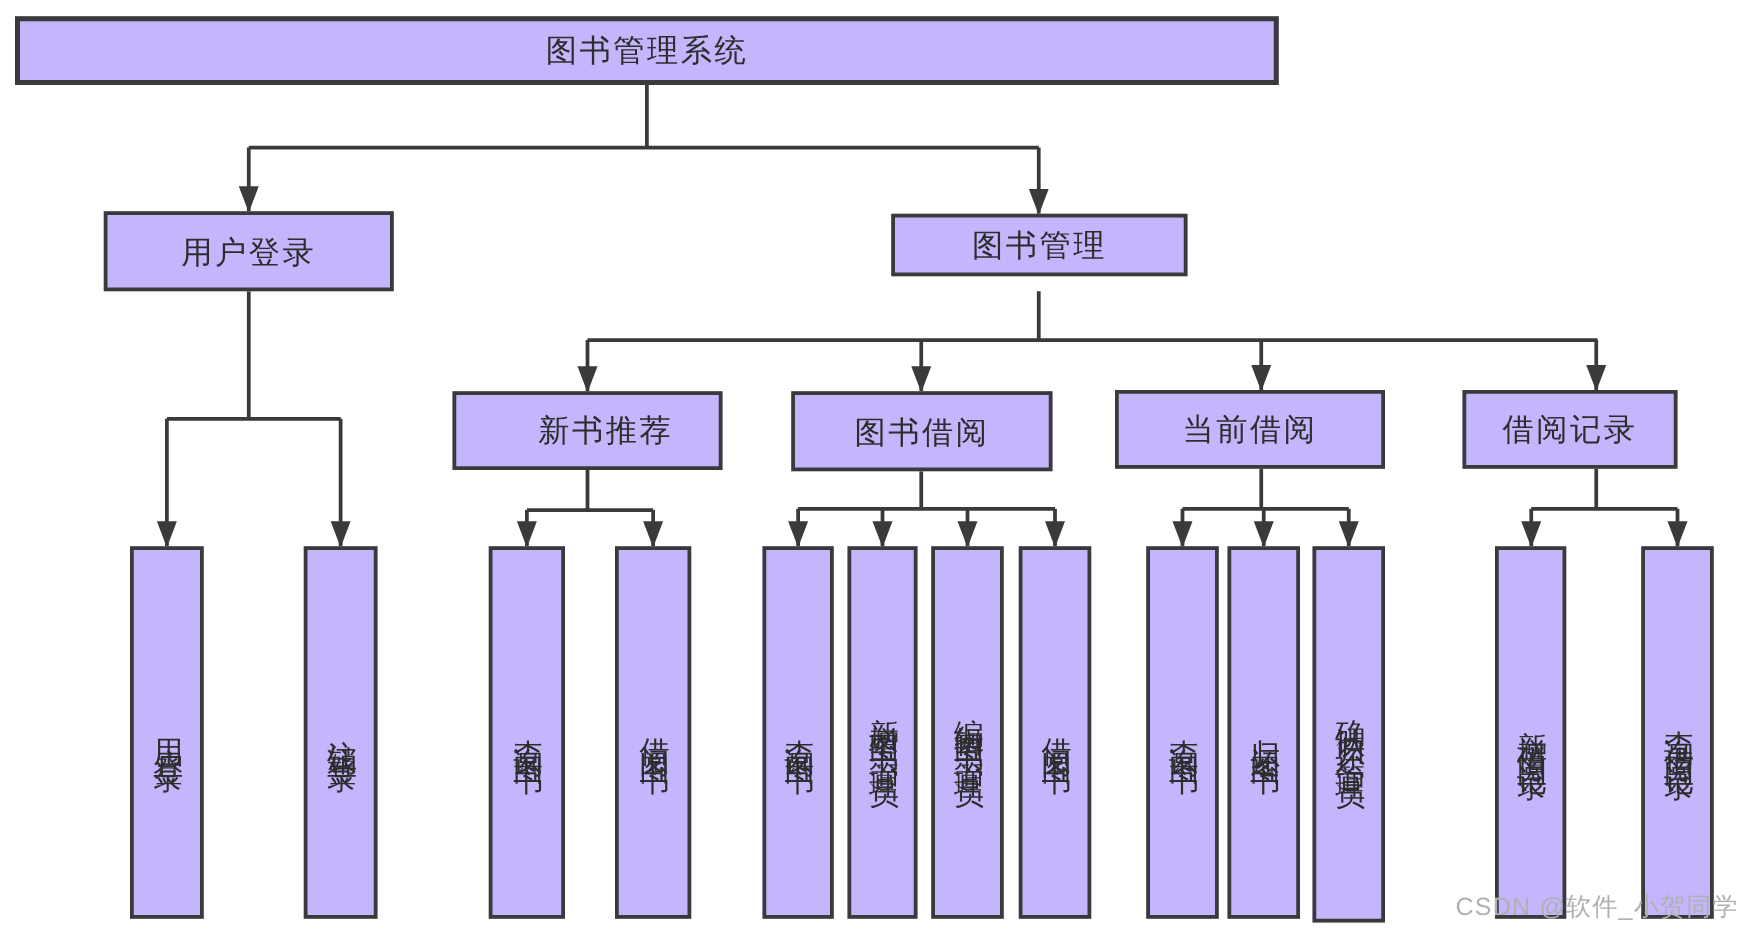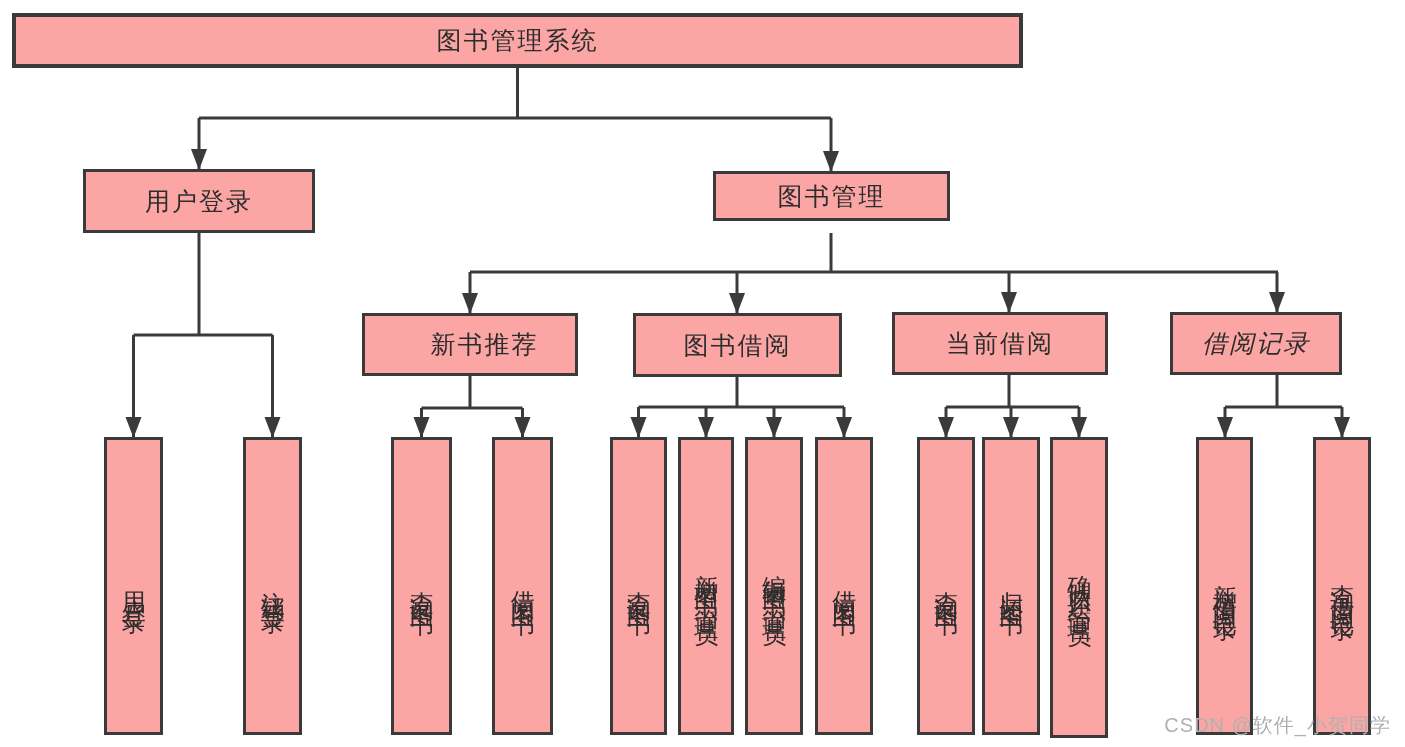--- a/index.html
+++ b/index.html
@@ -12,21 +12,21 @@
     overflow: hidden;
   }
   #wires {
     position: absolute;
     left: 0; top: 0;
     pointer-events: none;
   }
   .node {
     position: absolute;
     box-sizing: border-box;
-    background: #fca5a5;
+    background: #c4b5fd;
     border: 3px solid #3a3a3a;
     display: flex;
     align-items: center;
     justify-content: center;
     color: #2d2d2d;
     z-index: 1;
   }
   .node.root { border-width: 4px; }
   .node.h .label {
     font-size: 25px;
@@ -111,21 +111,21 @@
 
   <div class="node h" style="left:362px; top:313px; width:216px; height:63px;padding-left:29px;">
     <span class="label">新书推荐</span>
   </div>
   <div class="node h" style="left:633px; top:313px; width:209px; height:64px;align-items:center;">
     <span class="label">图书借阅</span>
   </div>
   <div class="node h" style="left:892px; top:312px; width:216px; height:63px;">
     <span class="label">当前借阅</span>
   </div>
-  <div class="node h" style="left:1170px; top:312px; width:172px; height:63px;font-style:italic;">
+  <div class="node h" style="left:1170px; top:312px; width:172px; height:63px;">
     <span class="label">借阅记录</span>
   </div>
 
   <div class="node v" style="left:104px; top:437px; width:59px; height:298px;">
     <span class="label">用户登录</span>
   </div>
   <div class="node v" style="left:243px; top:437px; width:59px; height:298px;">
     <span class="label">注销登录</span>
   </div>
 

